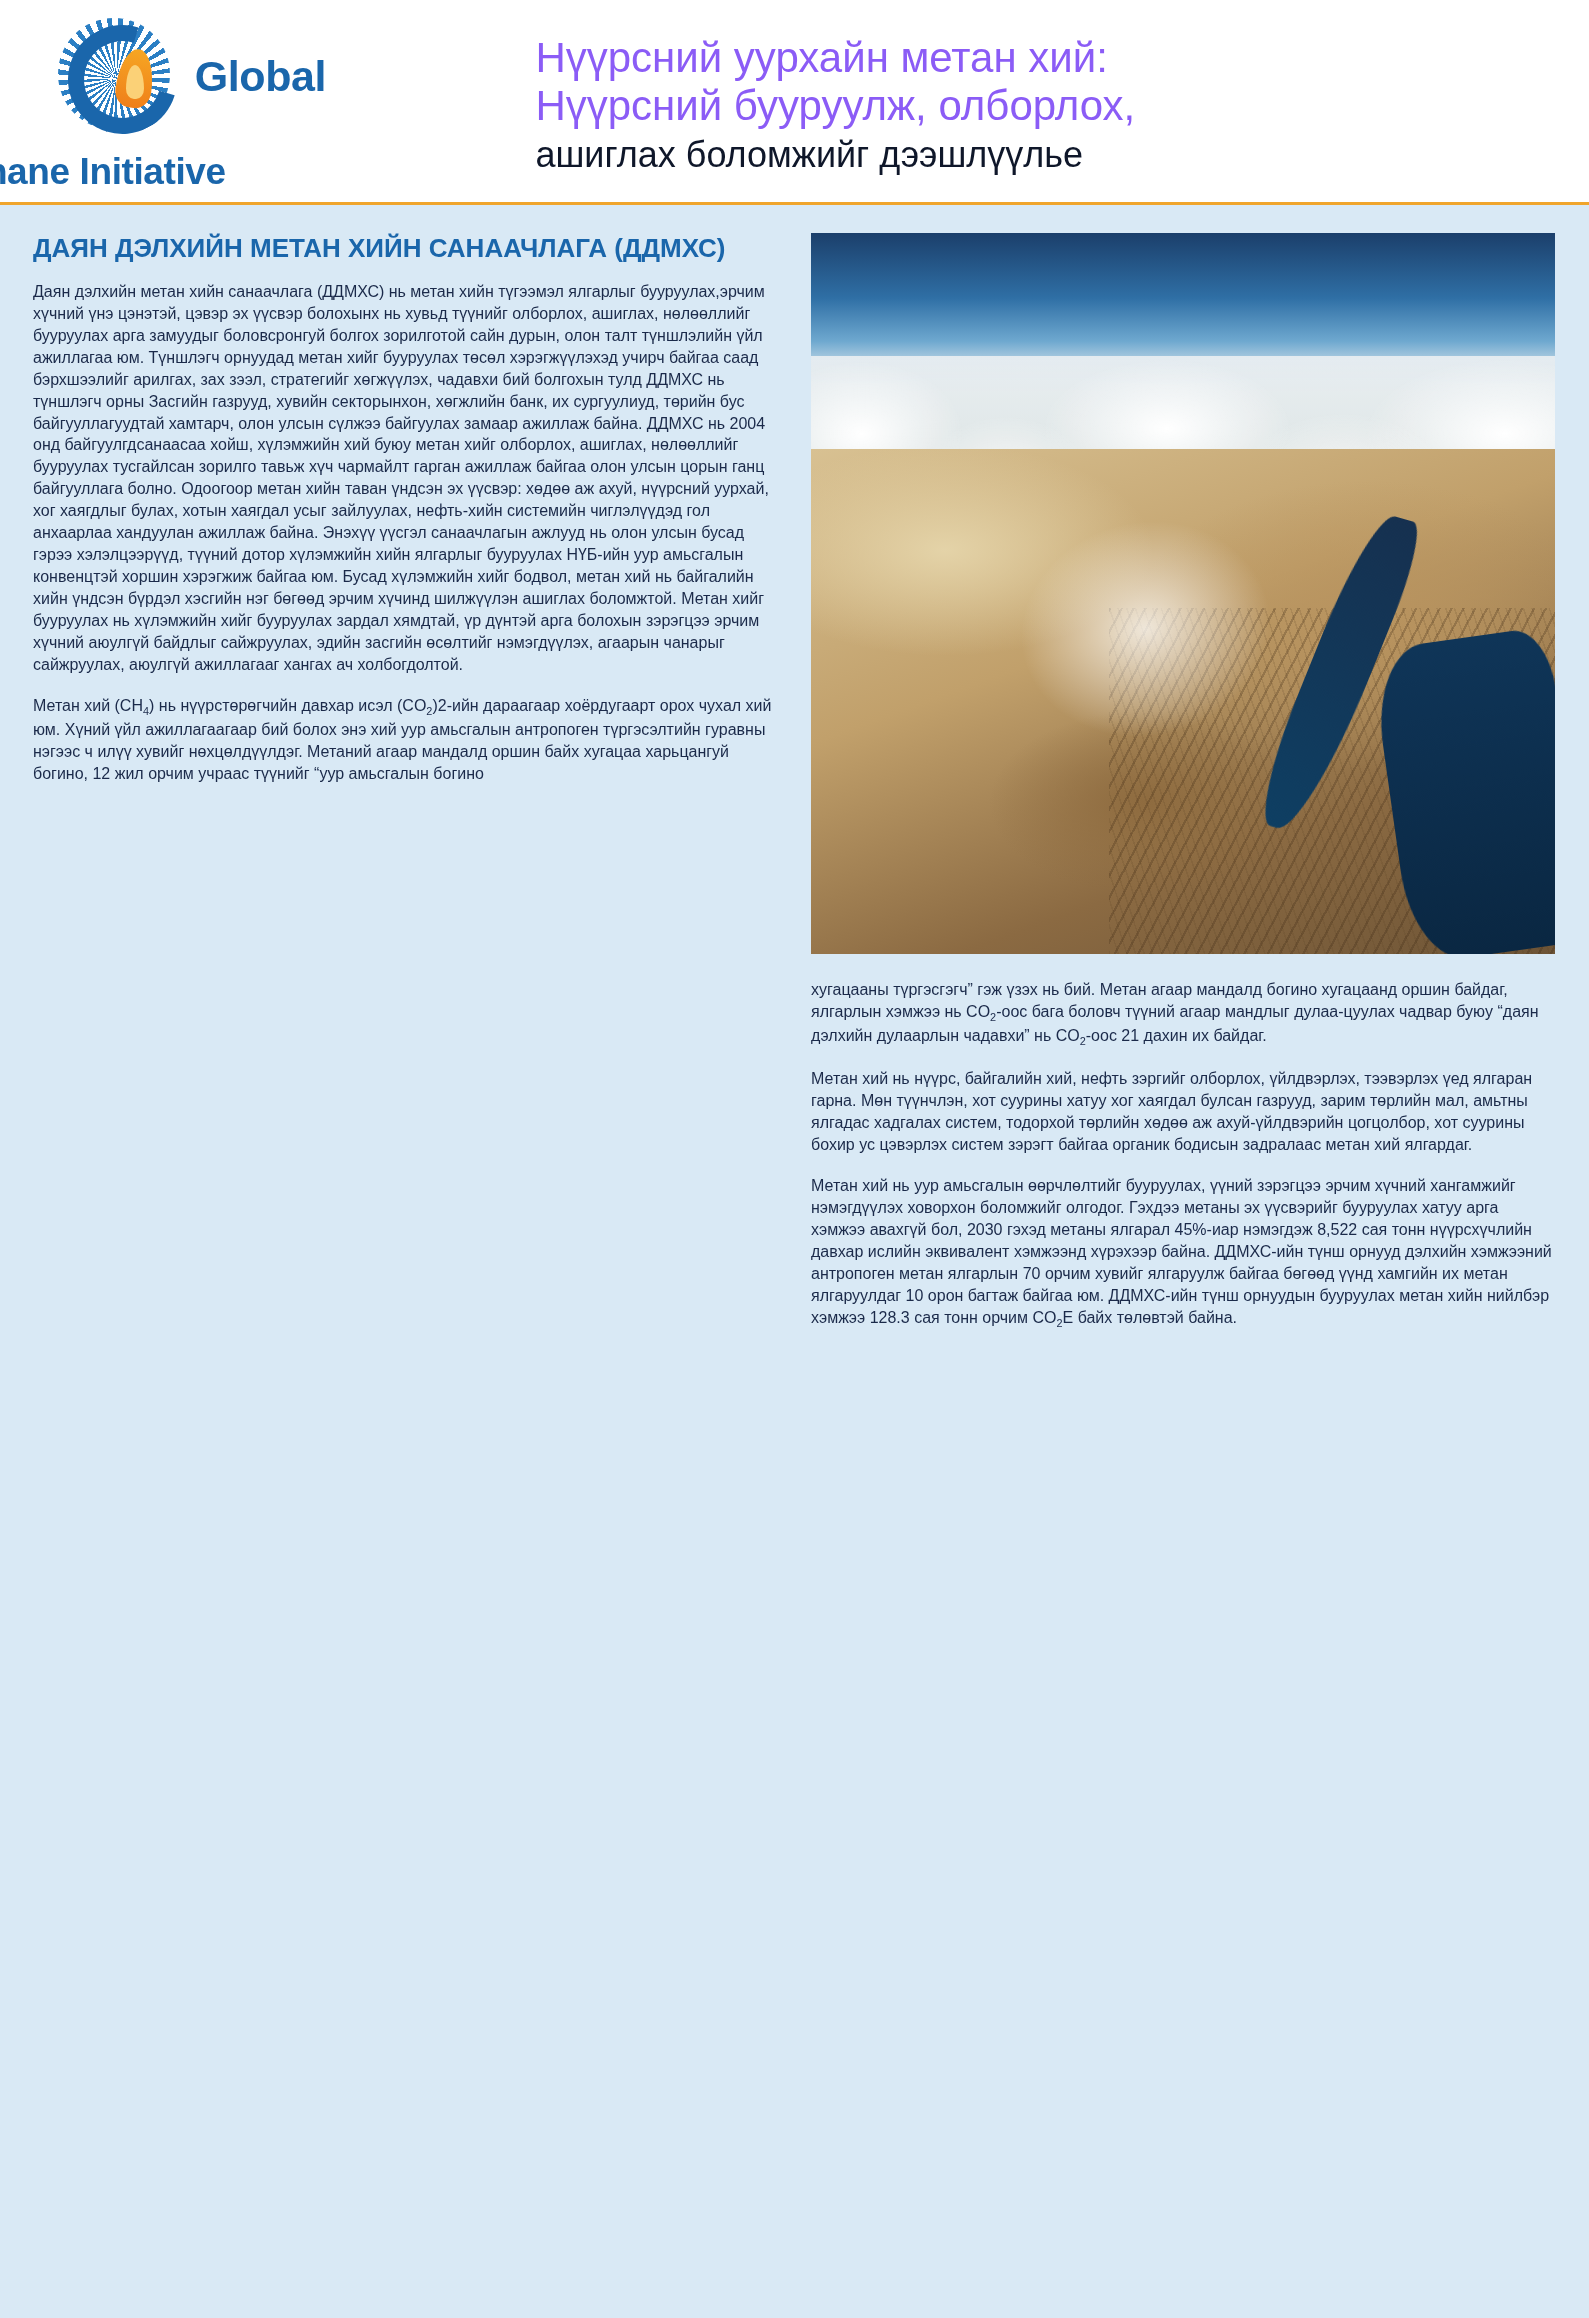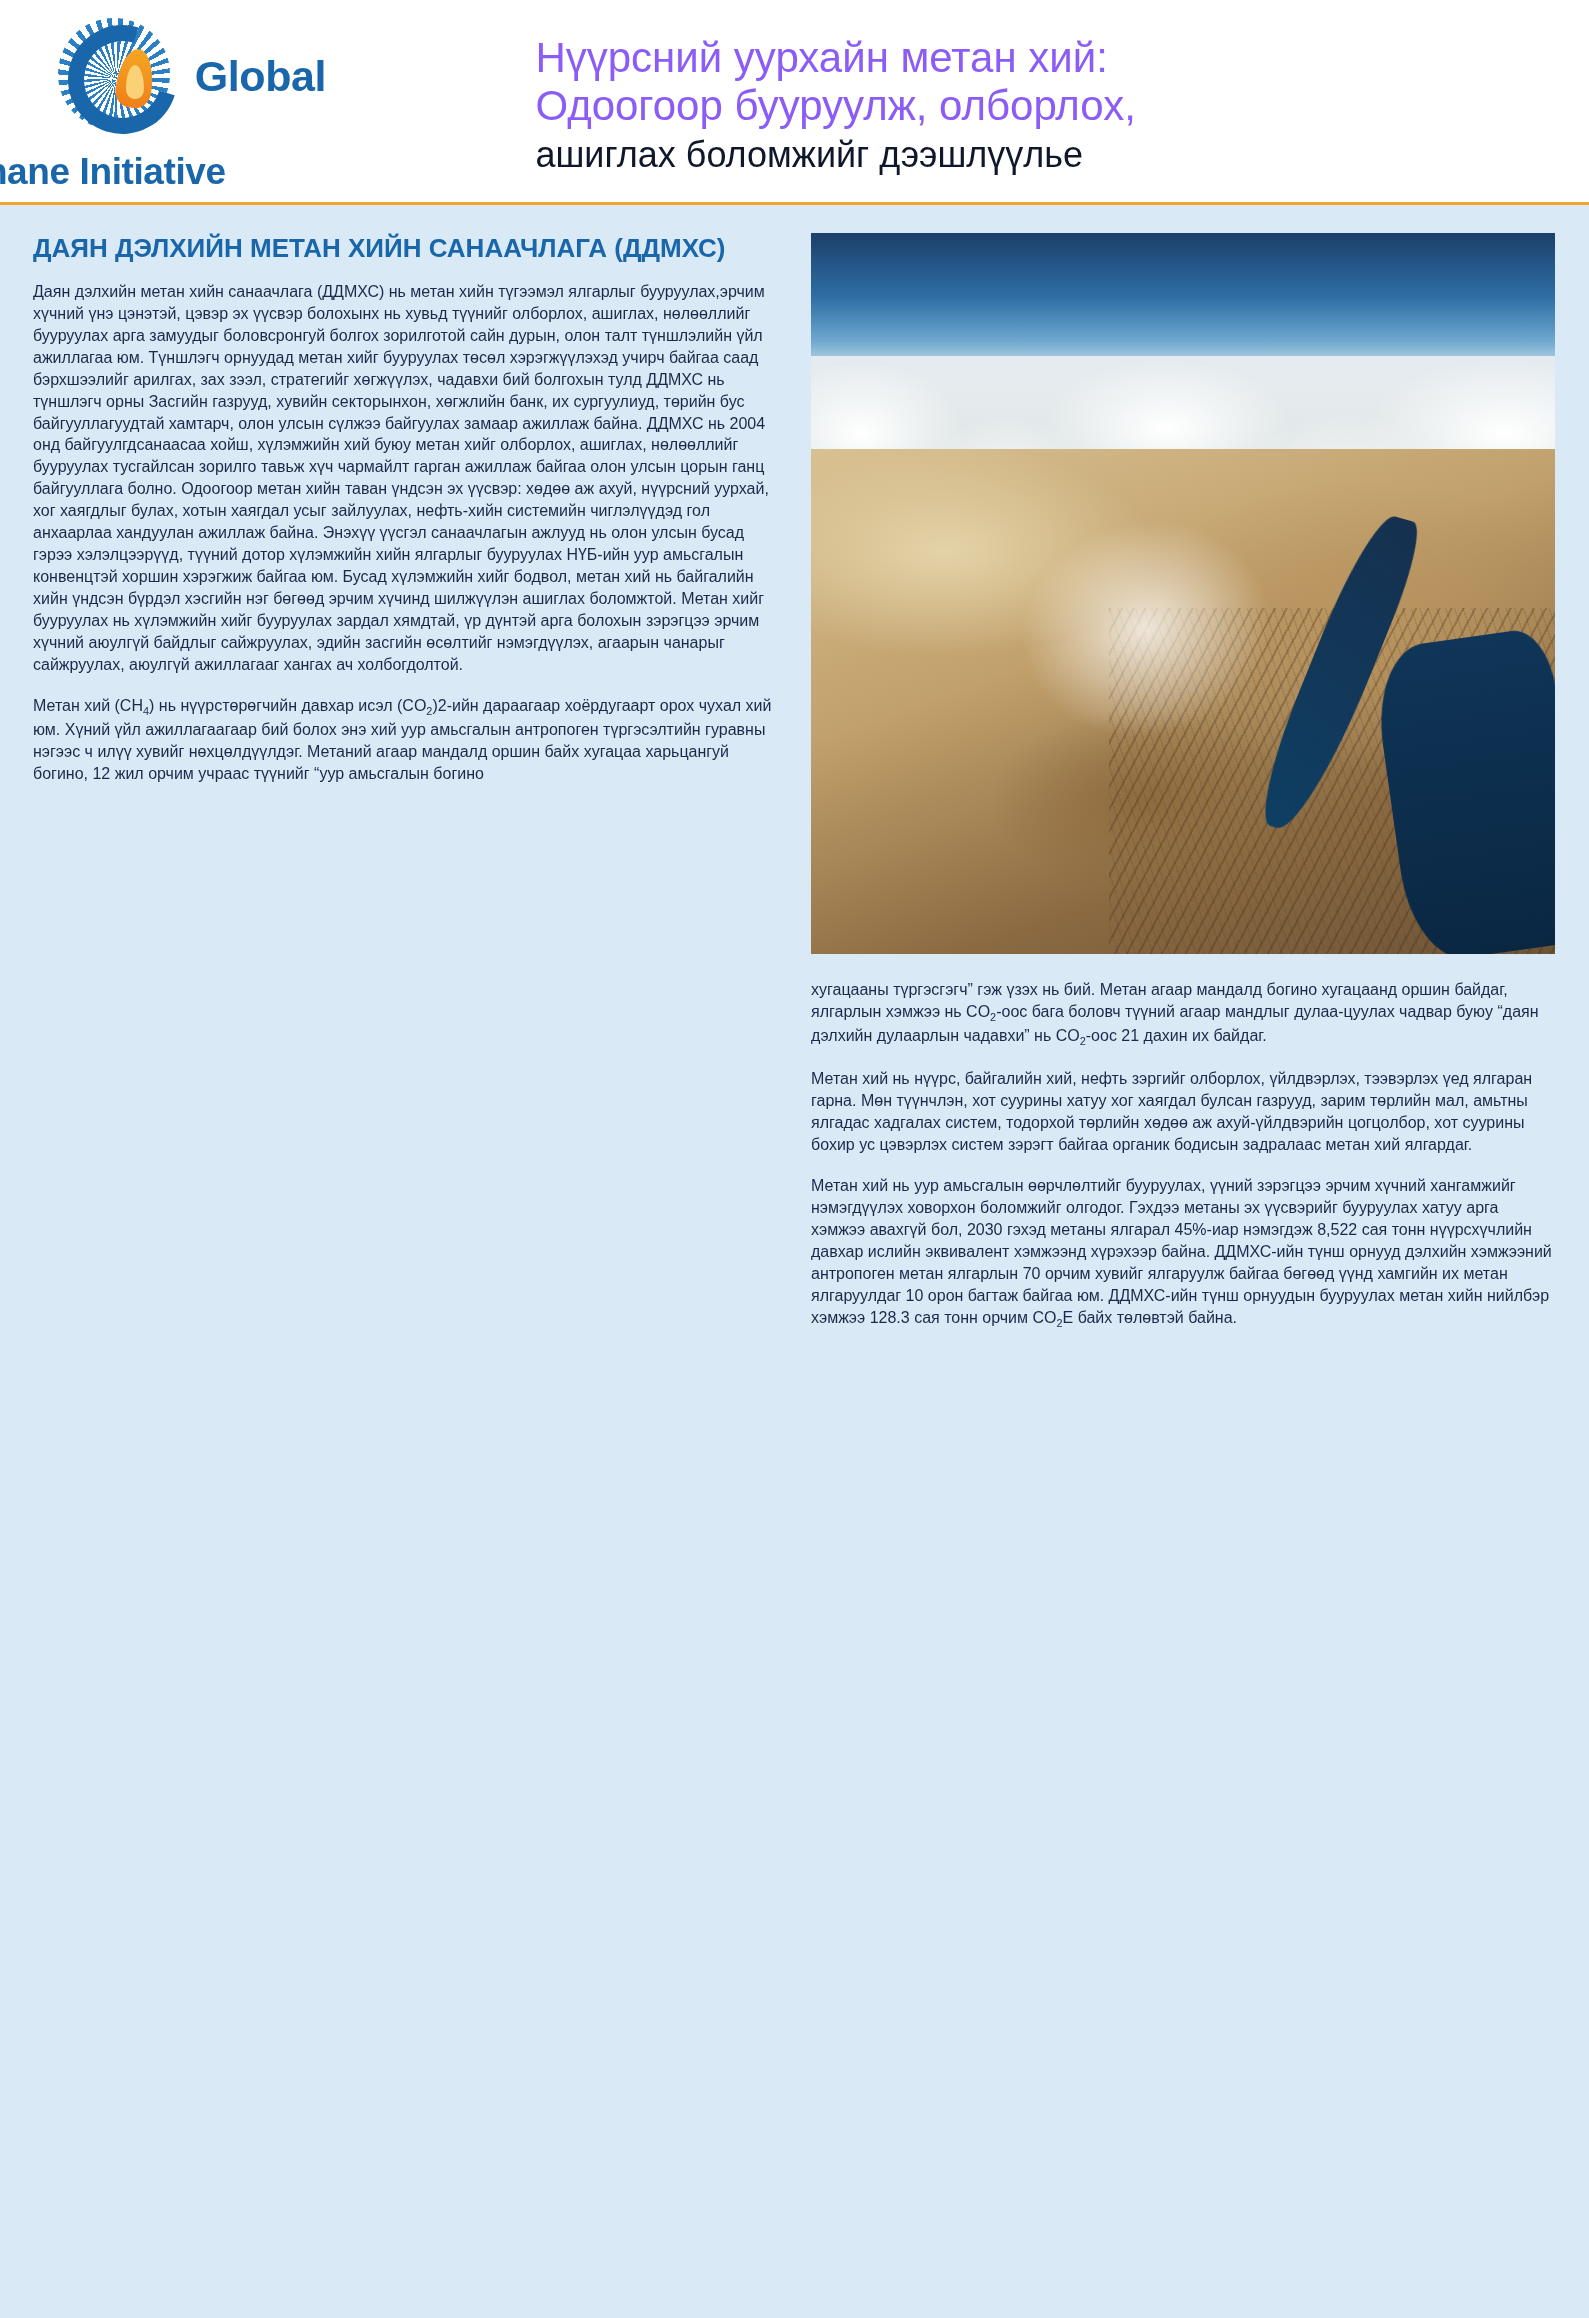--- a/index.html
+++ b/index.html
@@ -249,21 +249,21 @@
         <div class="flame-inner"></div>
       </div>
       <div class="logo-words">
         <div class="logo-global">Global</div>
       </div>
     </div>
     <div class="logo-mi">Methane Initiative</div>
   </div>
   <div class="header-title">
     <div class="title-l1">Нүүрсний уурхайн метан хий:</div>
-    <div class="title-l2">Одоогоор бууруулж, олборлох,</div>
+    <div class="title-l2">Нүүрсний бууруулж, олборлох,</div>
     <div class="title-l3">ашиглах боломжийг дээшлүүлье</div>
   </div>
 </div>
 
 <div class="page">
 
   <div class="col">
     <h2 class="section">ДАЯН ДЭЛХИЙН МЕТАН ХИЙН САНААЧЛАГА (ДДМХС)</h2>
     <p class="body">Даян дэлхийн метан хийн санаачлага (ДДМХС) нь метан хийн түгээмэл ялгарлыг бууруулах,эрчим хүчний үнэ цэнэтэй, цэвэр эх үүсвэр болохынх нь хувьд түүнийг олборлох, ашиглах, нөлөөллийг бууруулах арга замуудыг боловсронгуй болгох зорилготой сайн дурын, олон талт түншлэлийн үйл ажиллагаа юм. Түншлэгч орнуудад метан хийг бууруулах төсөл хэрэгжүүлэхэд учирч байгаа саад бэрхшээлийг арилгах, зах зээл, стратегийг хөгжүүлэх, чадавхи бий болгохын тулд ДДМХС нь түншлэгч орны Засгийн газрууд, хувийн секторынхон, хөгжлийн банк, их сургуулиуд, төрийн бус байгууллагуудтай хамтарч, олон улсын сүлжээ байгуулах замаар ажиллаж байна. ДДМХС нь 2004 онд байгуулгдсанаасаа хойш, хүлэмжийн хий буюу метан хийг олборлох, ашиглах, нөлөөллийг бууруулах тусгайлсан зорилго тавьж хүч чармайлт гарган ажиллаж байгаа олон улсын цорын ганц байгууллага болно. Одоогоор метан хийн таван үндсэн эх үүсвэр: хөдөө аж ахуй, нүүрсний уурхай, хог хаягдлыг булах, хотын хаягдал усыг зайлуулах, нефть-хийн системийн чиглэлүүдэд гол анхаарлаа хандуулан ажиллаж байна. Энэхүү үүсгэл санаачлагын ажлууд нь олон улсын бусад гэрээ хэлэлцээрүүд, түүний дотор хүлэмжийн хийн ялгарлыг бууруулах НҮБ-ийн уур амьсгалын конвенцтэй хоршин хэрэгжиж байгаа юм. Бусад хүлэмжийн хийг бодвол, метан хий нь байгалийн хийн үндсэн бүрдэл хэсгийн нэг бөгөөд эрчим хүчинд шилжүүлэн ашиглах боломжтой. Метан хийг бууруулах нь хүлэмжийн хийг бууруулах зардал хямдтай, үр дүнтэй арга болохын зэрэгцээ эрчим хүчний аюулгүй байдлыг сайжруулах, эдийн засгийн өсөлтийг нэмэгдүүлэх, агаарын чанарыг сайжруулах, аюулгүй ажиллагааг хангах ач холбогдолтой.</p>
     <p class="body">Метан хий (CH<sub>4</sub>) нь нүүрстөрөгчийн давхар исэл (CO<sub>2</sub>)2-ийн дараагаар хоёрдугаарт орох чухал хий юм. Хүний үйл ажиллагаагаар бий болох энэ хий уур амьсгалын антропоген түргэсэлтийн гуравны нэгээс ч илүү хувийг нөхцөлдүүлдэг. Метаний агаар мандалд оршин байх хугацаа харьцангуй богино, 12 жил орчим учраас түүнийг “уур амьсгалын богино</p>

